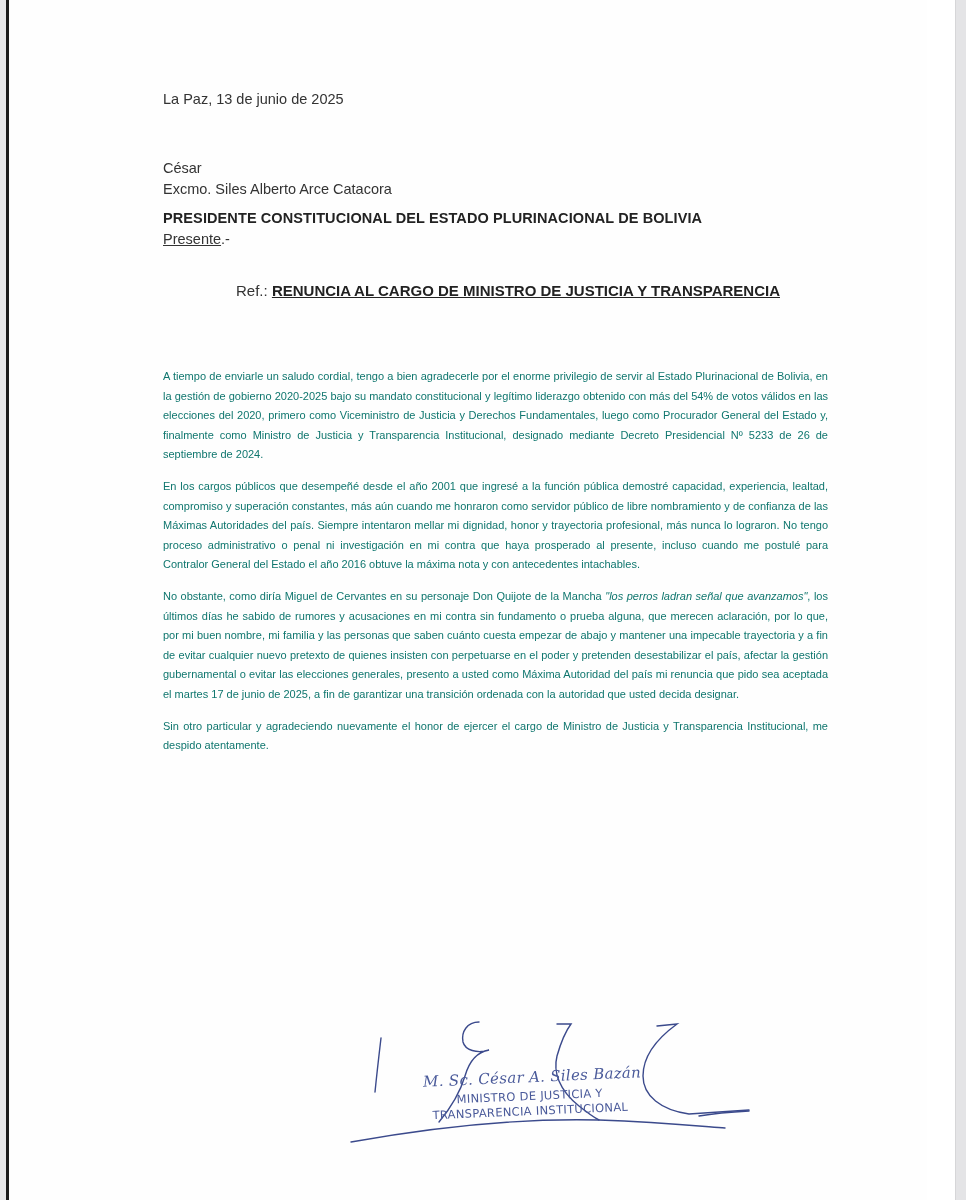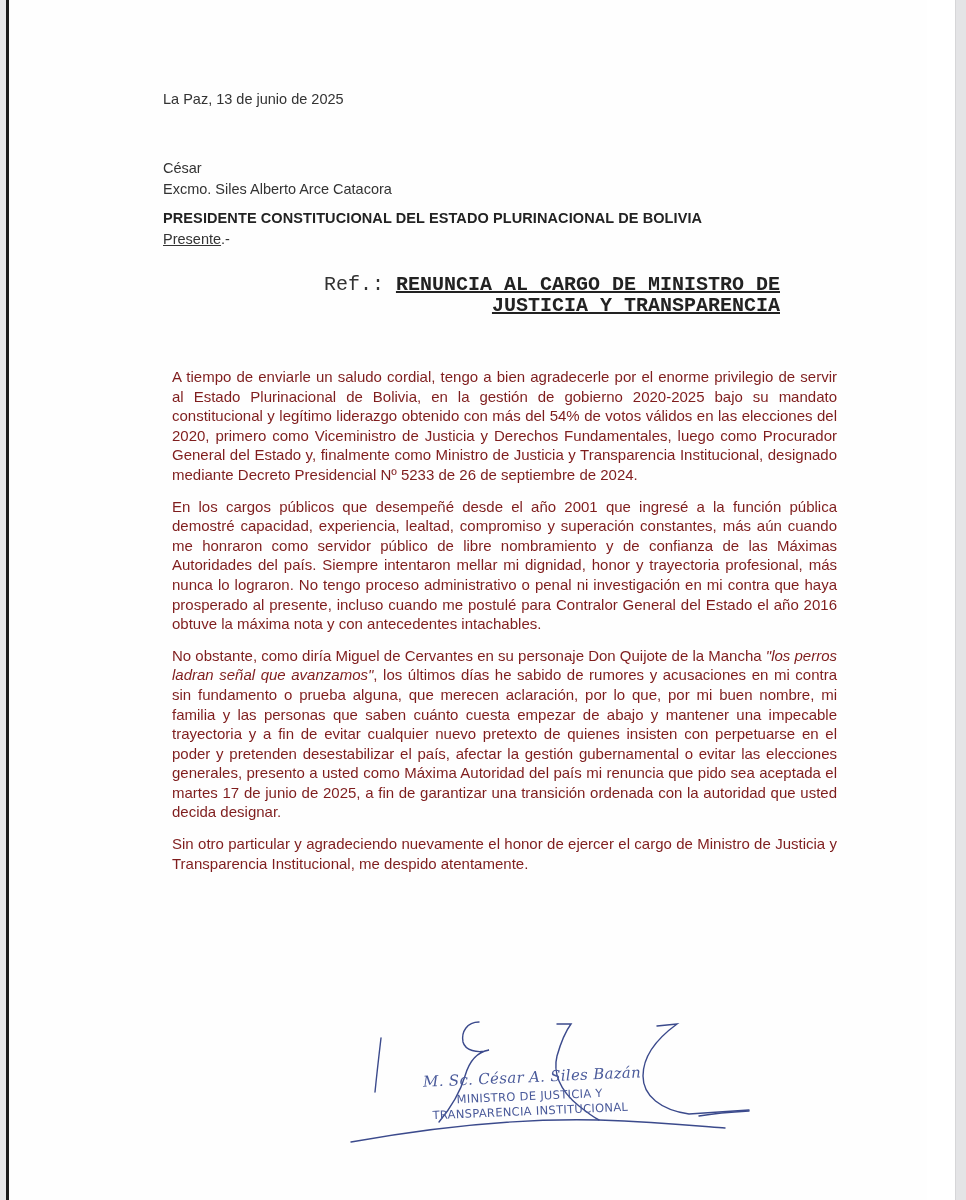--- a/index.html
+++ b/index.html
@@ -30,27 +30,27 @@
     position: absolute; left: 154px; top: 91px;
     font-size: 14.5px; color: #333;
   }
   .addressee {
     position: absolute; left: 154px; top: 158px;
     font-size: 14.5px; line-height: 21px; color: #333;
   }
   .addressee .bold { font-weight: bold; color: #222; letter-spacing: 0.1px; margin-top: 8px; }
   .addressee .u { text-decoration: underline; }
   .ref {
-    position: absolute; right: 147px; top: 274px; width: 560px;
-    text-align: right; font-size: 20px; line-height: 21px; color: #333; font-family: Liberation Mono, monospace;
+    position: absolute; right: 147px; top: 280px; width: 560px;
+    text-align: right; font-size: 15px; line-height: 21px; color: #333;
   }
   .ref .ref-title { font-weight: bold; text-decoration: underline; color: #222; }
   .body {
-    position: absolute; left: 163px; top: 367px; width: 665px;
-    font-size: 15px; line-height: 19.6px; color: #7f1d1d;
+    position: absolute; left: 154px; top: 367px; width: 665px;
+    font-size: 11px; line-height: 19.6px; color: #0f766e;
     text-align: justify;
   }
   .body p { margin: 0 0 12px 0; }
   .body em { font-style: italic; }
   .signature {
     position: absolute; left: 330px; top: 1010px; width: 420px; height: 150px;
   }
   .sig-name {
     position: absolute; left: 84px; top: 58px;
     font-family: "DejaVu Serif", "Liberation Serif", serif;

